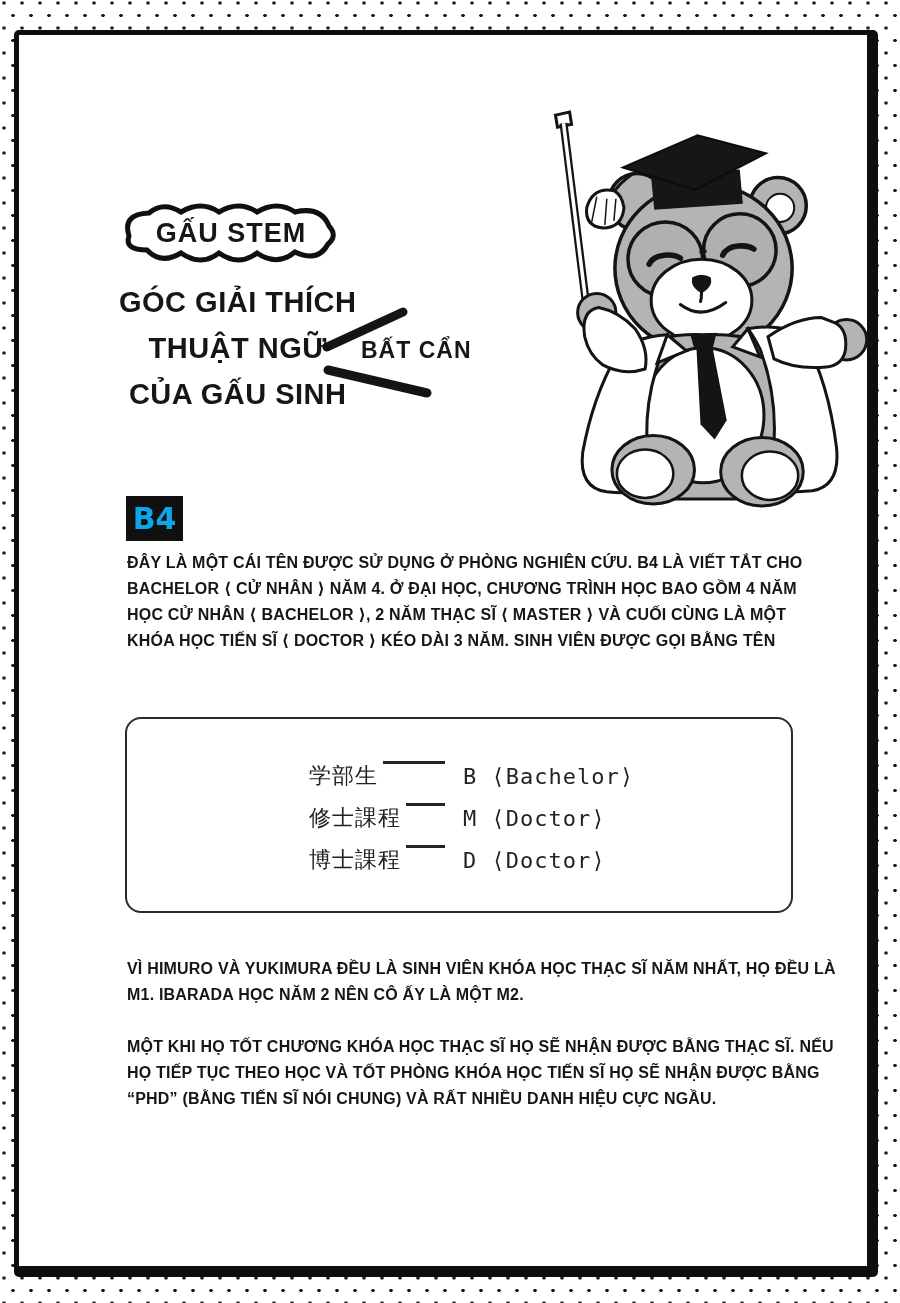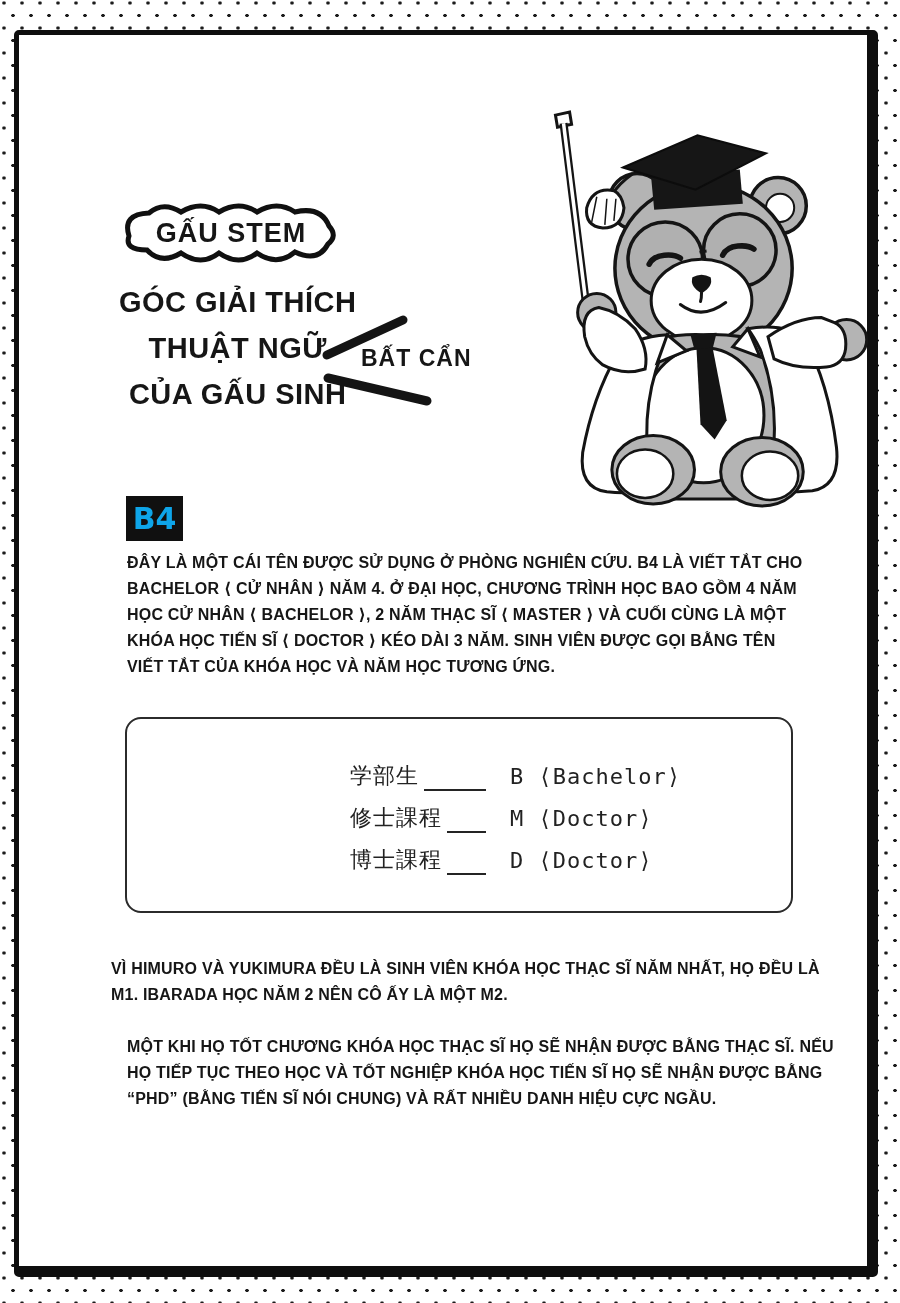--- a/index.html
+++ b/index.html
@@ -18,42 +18,42 @@
     background:#ffffff;border:5px solid #0e0e0e;
     border-right-width:11px;border-bottom-width:11px;
     border-radius:5px;box-sizing:border-box;
   }
   .abs{position:absolute;}
   .comic{font-weight:bold;color:#161616;}
   .bubble-wrap{left:98px;top:162px;width:228px;height:74px;}
   .bubble-label{position:absolute;inset:0;display:flex;align-items:center;justify-content:center;
     font-size:27px;letter-spacing:1px;padding-bottom:2px;}
   .title{left:100px;top:244px;font-size:29px;line-height:46px;letter-spacing:.5px;text-align:center;}
-  .aside-wrap{left:298px;top:268px;width:185px;height:115px;}
+  .aside-wrap{left:298px;top:260px;width:185px;height:115px;}
   .aside-label{position:absolute;left:44px;top:42px;font-size:23px;letter-spacing:1px;white-space:nowrap;}
   .badge{
     left:107px;top:461px;width:57px;height:45px;background:#101010;color:#0ea5e9;
     display:flex;align-items:center;justify-content:center;font-size:30px;font-weight:bold;
     font-family:"DejaVu Sans",sans-serif;
   }
   .para{font-size:16px;line-height:26px;letter-spacing:.2px;}
   .para div{white-space:nowrap;}
   .p1{left:108px;top:515px;}
-  .p2{left:92px;top:921px;}
+  .p2{left:108px;top:921px;}
   .p3{left:108px;top:999px;}
   .gbox{
     left:106px;top:682px;width:668px;height:196px;box-sizing:border-box;
     border:2.5px solid #2b2b2b;border-radius:16px;background:#fff;
     padding:36px 0 0 182px;
   }
   .g-row{display:flex;align-items:center;height:42px;}
-  .g-left{display:flex;align-items:flex-end;width:136px;flex:0 0 136px;margin-left:41px;}
+  .g-left{display:flex;align-items:flex-start;width:136px;flex:0 0 136px;}
   .g-jp{font-family:"DejaVu Sans",sans-serif;font-size:22px;color:#222;letter-spacing:1px;}
   .g-dash{flex:1;height:2.5px;background:#242424;margin-left:5px;}
-  .g-val{font-family:"DejaVu Sans Mono",monospace;font-size:22px;color:#222;margin-left:24px;letter-spacing:1px;white-space:nowrap;}
+  .g-val{font-family:"DejaVu Sans Mono",monospace;font-size:22px;color:#222;margin-left:18px;letter-spacing:1px;white-space:nowrap;}
   .bear{left:495px;top:60px;width:368px;height:418px;}
   svg{display:block;}
 </style>
 </head>
 <body>
 
 <div class="panel">
 
   <div class="abs bubble-wrap">
     <svg width="228" height="74" viewBox="0 0 228 74">
@@ -153,21 +153,20 @@
     </svg>
   </div>
 
   <div class="abs badge">B4</div>
 
   <div class="abs para comic p1">
     <div>ĐÂY LÀ MỘT CÁI TÊN ĐƯỢC SỬ DỤNG Ở PHÒNG NGHIÊN CỨU. B4 LÀ VIẾT TẮT CHO</div>
     <div>BACHELOR ⟨ CỬ NHÂN ⟩ NĂM 4. Ở ĐẠI HỌC, CHƯƠNG TRÌNH HỌC BAO GỒM 4 NĂM</div>
     <div>HỌC CỬ NHÂN ⟨ BACHELOR ⟩, 2 NĂM THẠC SĨ ⟨ MASTER ⟩ VÀ CUỐI CÙNG LÀ MỘT</div>
     <div>KHÓA HỌC TIẾN SĨ ⟨ DOCTOR ⟩ KÉO DÀI 3 NĂM. SINH VIÊN ĐƯỢC GỌI BẰNG TÊN</div>
-    <div>VIẾT TẮT CỦA KHÓA HỌC VÀ NĂM HỌC TƯƠNG ỨNG.</div>
   </div>
 
   <div class="abs gbox">
     <div class="g-row">
       <div class="g-left">
         <span class="g-jp">学部生</span>
         <span class="g-dash"></span>
       </div>
       <span class="g-val">B ⟨Bachelor⟩</span>
     </div>
@@ -187,17 +186,17 @@
     </div>
   </div>
 
   <div class="abs para comic p2">
     <div>VÌ HIMURO VÀ YUKIMURA ĐỀU LÀ SINH VIÊN KHÓA HỌC THẠC SĨ NĂM NHẤT, HỌ ĐỀU LÀ</div>
     <div>M1. IBARADA HỌC NĂM 2 NÊN CÔ ẤY LÀ MỘT M2.</div>
   </div>
 
   <div class="abs para comic p3">
     <div>MỘT KHI HỌ TỐT CHƯƠNG KHÓA HỌC THẠC SĨ HỌ SẼ NHẬN ĐƯỢC BẰNG THẠC SĨ. NẾU</div>
-    <div>HỌ TIẾP TỤC THEO HỌC VÀ TỐT NGHIỆP KHÓA HỌC TIẾN SĨ HỌ SẼ NHẬN ĐƯỢC BẰNG</div>
+    <div>HỌ TIẾP TỤC THEO HỌC VÀ TỐT PHÒNG KHÓA HỌC TIẾN SĨ HỌ SẼ NHẬN ĐƯỢC BẰNG</div>
     <div>“PHD” (BẰNG TIẾN SĨ NÓI CHUNG) VÀ RẤT NHIỀU DANH HIỆU CỰC NGẦU.</div>
   </div>
 
 </div>
 
 </body></html>

